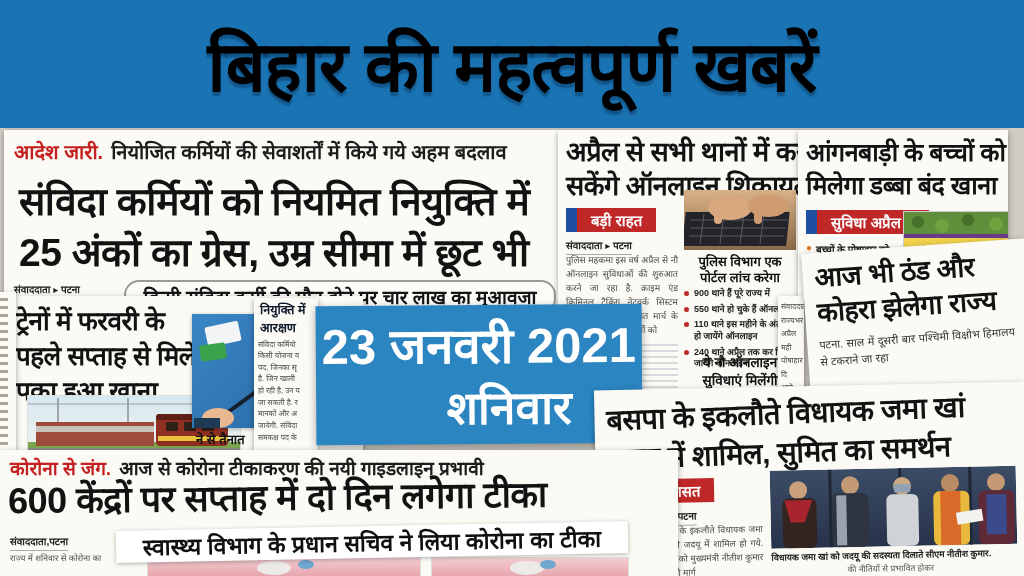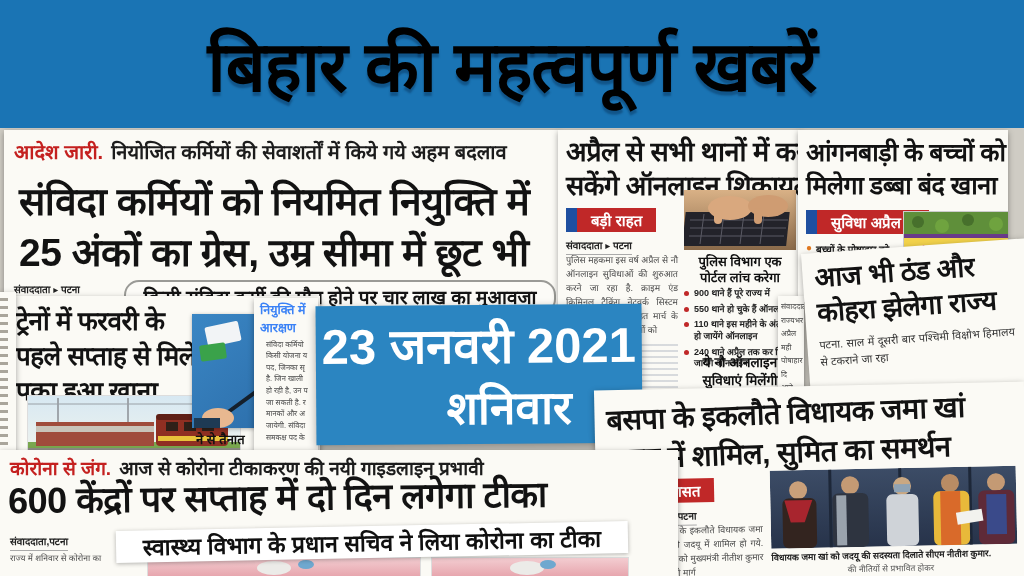--- a/index.html
+++ b/index.html
@@ -39,34 +39,34 @@
   #paperA .kicker{position:absolute;left:10px;top:8px;font-size:20px;}
   #paperA .headline{position:absolute;left:15px;top:34px;font-size:39px;line-height:1.3;margin-top:13px;}
   #paperA .byline{position:absolute;left:10px;top:152px;}
   #subheadBox{
     position:absolute;left:120px;top:150px;width:428px;height:30px;
     border:2px solid #9a9a96;border-radius:15px;background:#fcfbf7;
     display:flex;align-items:center;justify-content:center;
     font-size:19px;font-weight:800;color:#141414;white-space:nowrap;
   }
   
-  #paperB{left:0;top:296px;width:320px;height:168px;z-index:2;}
+  #paperB{left:0;top:296px;width:320px;height:168px;z-index:2;padding-left:43px;}
   #paperB .headline{position:absolute;left:16px;top:8px;font-size:26px;line-height:1.35;}
   #trainPhoto{position:absolute;left:28px;top:100px;width:212px;height:62px;box-shadow:0 0 0 1px #ddd;}
   
   #edgeStrip{left:-8px;top:292px;width:24px;height:284px;z-index:3;}
   #edgeStrip .ghostcol{position:absolute;left:8px;top:6px;width:8px;height:270px;
     background:repeating-linear-gradient(180deg,#a9a59b 0 3px,transparent 3px 8px);}
   
   #illus{position:absolute;left:192px;top:314px;width:120px;height:114px;z-index:3;box-shadow:0 1px 4px rgba(0,0,0,.3);}
   #illusCaption{position:absolute;left:196px;top:430px;z-index:3;font-size:13px;font-weight:800;color:#111;white-space:nowrap;}
   
   #colC{left:254px;top:298px;width:64px;height:166px;z-index:3;}
-  #colC .b{font-size:12.5px;font-weight:800;color:#3b82f6;line-height:1.3;padding:4px 0 2px 6px;}
-  #colC .smallbody{padding-left:12px;font-size:7.5px;}
+  #colC .b{font-size:12.5px;font-weight:800;color:#0f172a;line-height:1.3;padding:4px 0 2px 6px;}
+  #colC .smallbody{padding-left:4px;font-size:7.5px;}
   
   #dateBox{
     position:absolute;left:316px;top:305px;width:326px;height:139px;z-index:6;
     background:#2b85c1;box-shadow:0 3px 8px rgba(0,0,0,.35);
     color:#fff;transform:rotate(-.4deg);
   }
   #dateBox .d1{position:absolute;left:0;top:6px;width:100%;text-align:center;font-size:49px;font-weight:800;white-space:nowrap;}
   #dateBox .d2{position:absolute;left:0;top:70px;width:100%;text-align:center;font-size:46px;font-weight:800;padding-left:60px;box-sizing:border-box;white-space:nowrap;}
   
   #paperD{left:558px;top:130px;width:244px;height:268px;z-index:2;}

